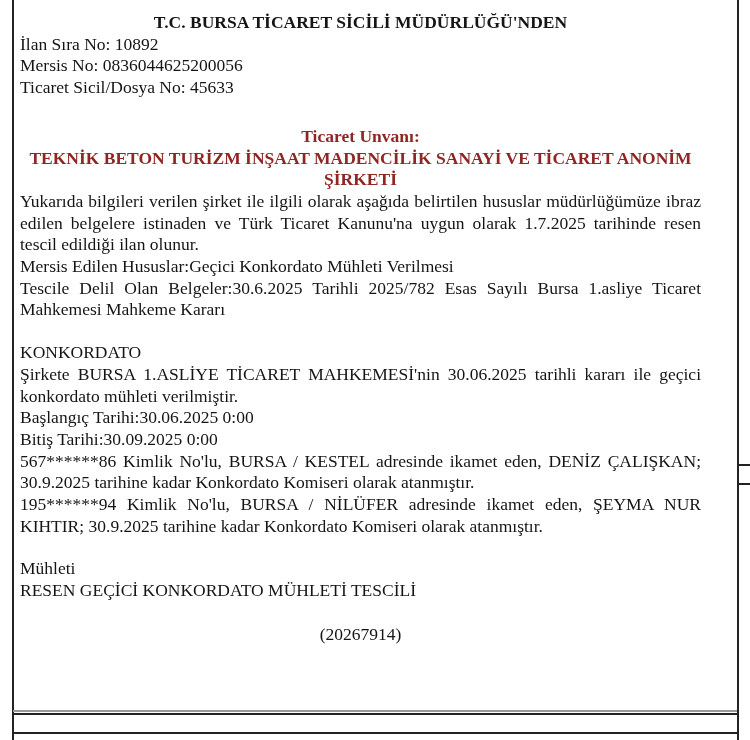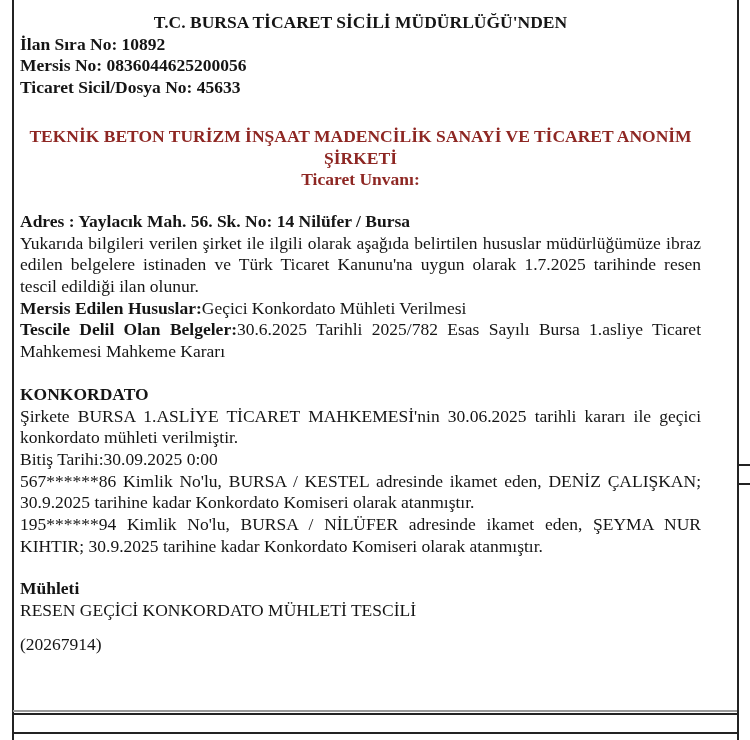--- a/index.html
+++ b/index.html
@@ -32,39 +32,39 @@
 
   .content {
     position: absolute;
     left: 20px;
     top: 12px;
     width: 681px;
     font-size: 17.5px;
     line-height: 21.7px;
   }
   p { margin: 0; }
-  .b { font-weight: bold; }
+  .b { font-weight: normal; }
   .just { text-align: justify; }
 
   .authority {
     font-weight: bold;
     text-align: center;
     font-size: 17.5px;
   }
   .title-block {
     margin-top: 27px;
     text-align: center;
     font-weight: bold;
     color: #8e2723;
   }
   .addr-gap { margin-top: 20px; }
   .sec-gap  { margin-top: 21px; }
   .footer-num {
-    text-align: left;
-    margin-top: 12px;
+    text-align: center;
+    margin-top: 22px;
   }
 </style>
 </head>
 <body>
 
 <div class="page">
 
   <div class="rule v-left"></div>
   <div class="rule v-right"></div>
   <div class="rule h-bottom"></div>
@@ -74,36 +74,36 @@
 
   <div class="content">
 
     <p class="authority">T.C. BURSA TİCARET SİCİLİ MÜDÜRLÜĞÜ'NDEN</p>
 
     <p class="b"><span>İlan Sıra No:</span> <span>10892</span></p>
     <p class="b"><span>Mersis No:</span> <span>0836044625200056</span></p>
     <p class="b"><span>Ticaret Sicil/Dosya No:</span> <span>45633</span></p>
 
     <div class="title-block">
+      <p>Ticaret Unvanı:</p>
       <p>TEKNİK BETON TURİZM İNŞAAT MADENCİLİK SANAYİ VE TİCARET ANONİM ŞİRKETİ</p>
-      <p>Ticaret Unvanı:</p>
     </div>
 
-    <p class="b addr-gap">Adres : Yaylacık Mah. 56. Sk. No: 14 Nilüfer / Bursa</p>
 
     <p class="just">Yukarıda bilgileri verilen şirket ile ilgili olarak aşağıda belirtilen hususlar müdürlüğümüze ibraz edilen belgelere istinaden ve Türk Ticaret Kanunu'na uygun olarak 1.7.2025 tarihinde resen tescil edildiği ilan olunur.</p>
 
     <p class="just"><span class="b">Mersis Edilen Hususlar:</span><span>Geçici Konkordato Mühleti Verilmesi</span></p>
 
     <p class="just"><span class="b">Tescile Delil Olan Belgeler:</span><span>30.6.2025 Tarihli 2025/782 Esas Sayılı Bursa 1.asliye Ticaret Mahkemesi Mahkeme Kararı</span></p>
 
     <p class="b sec-gap">KONKORDATO</p>
 
     <p class="just">Şirkete BURSA 1.ASLİYE TİCARET MAHKEMESİ'nin 30.06.2025 tarihli kararı ile geçici konkordato mühleti verilmiştir.</p>
 
+    <p><span>Başlangıç Tarihi:</span><span>30.06.2025 0:00</span></p>
 
     <p><span>Bitiş Tarihi:</span><span>30.09.2025 0:00</span></p>
 
     <p class="just">567******86 Kimlik No'lu, BURSA / KESTEL adresinde ikamet eden, DENİZ ÇALIŞKAN; 30.9.2025 tarihine kadar Konkordato Komiseri olarak atanmıştır.</p>
     <p class="just">195******94 Kimlik No'lu, BURSA / NİLÜFER adresinde ikamet eden, ŞEYMA NUR KIHTIR; 30.9.2025 tarihine kadar Konkordato Komiseri olarak atanmıştır.</p>
 
     <p class="b sec-gap">Mühleti</p>
 
     <p>RESEN GEÇİCİ KONKORDATO MÜHLETİ TESCİLİ</p>
 

